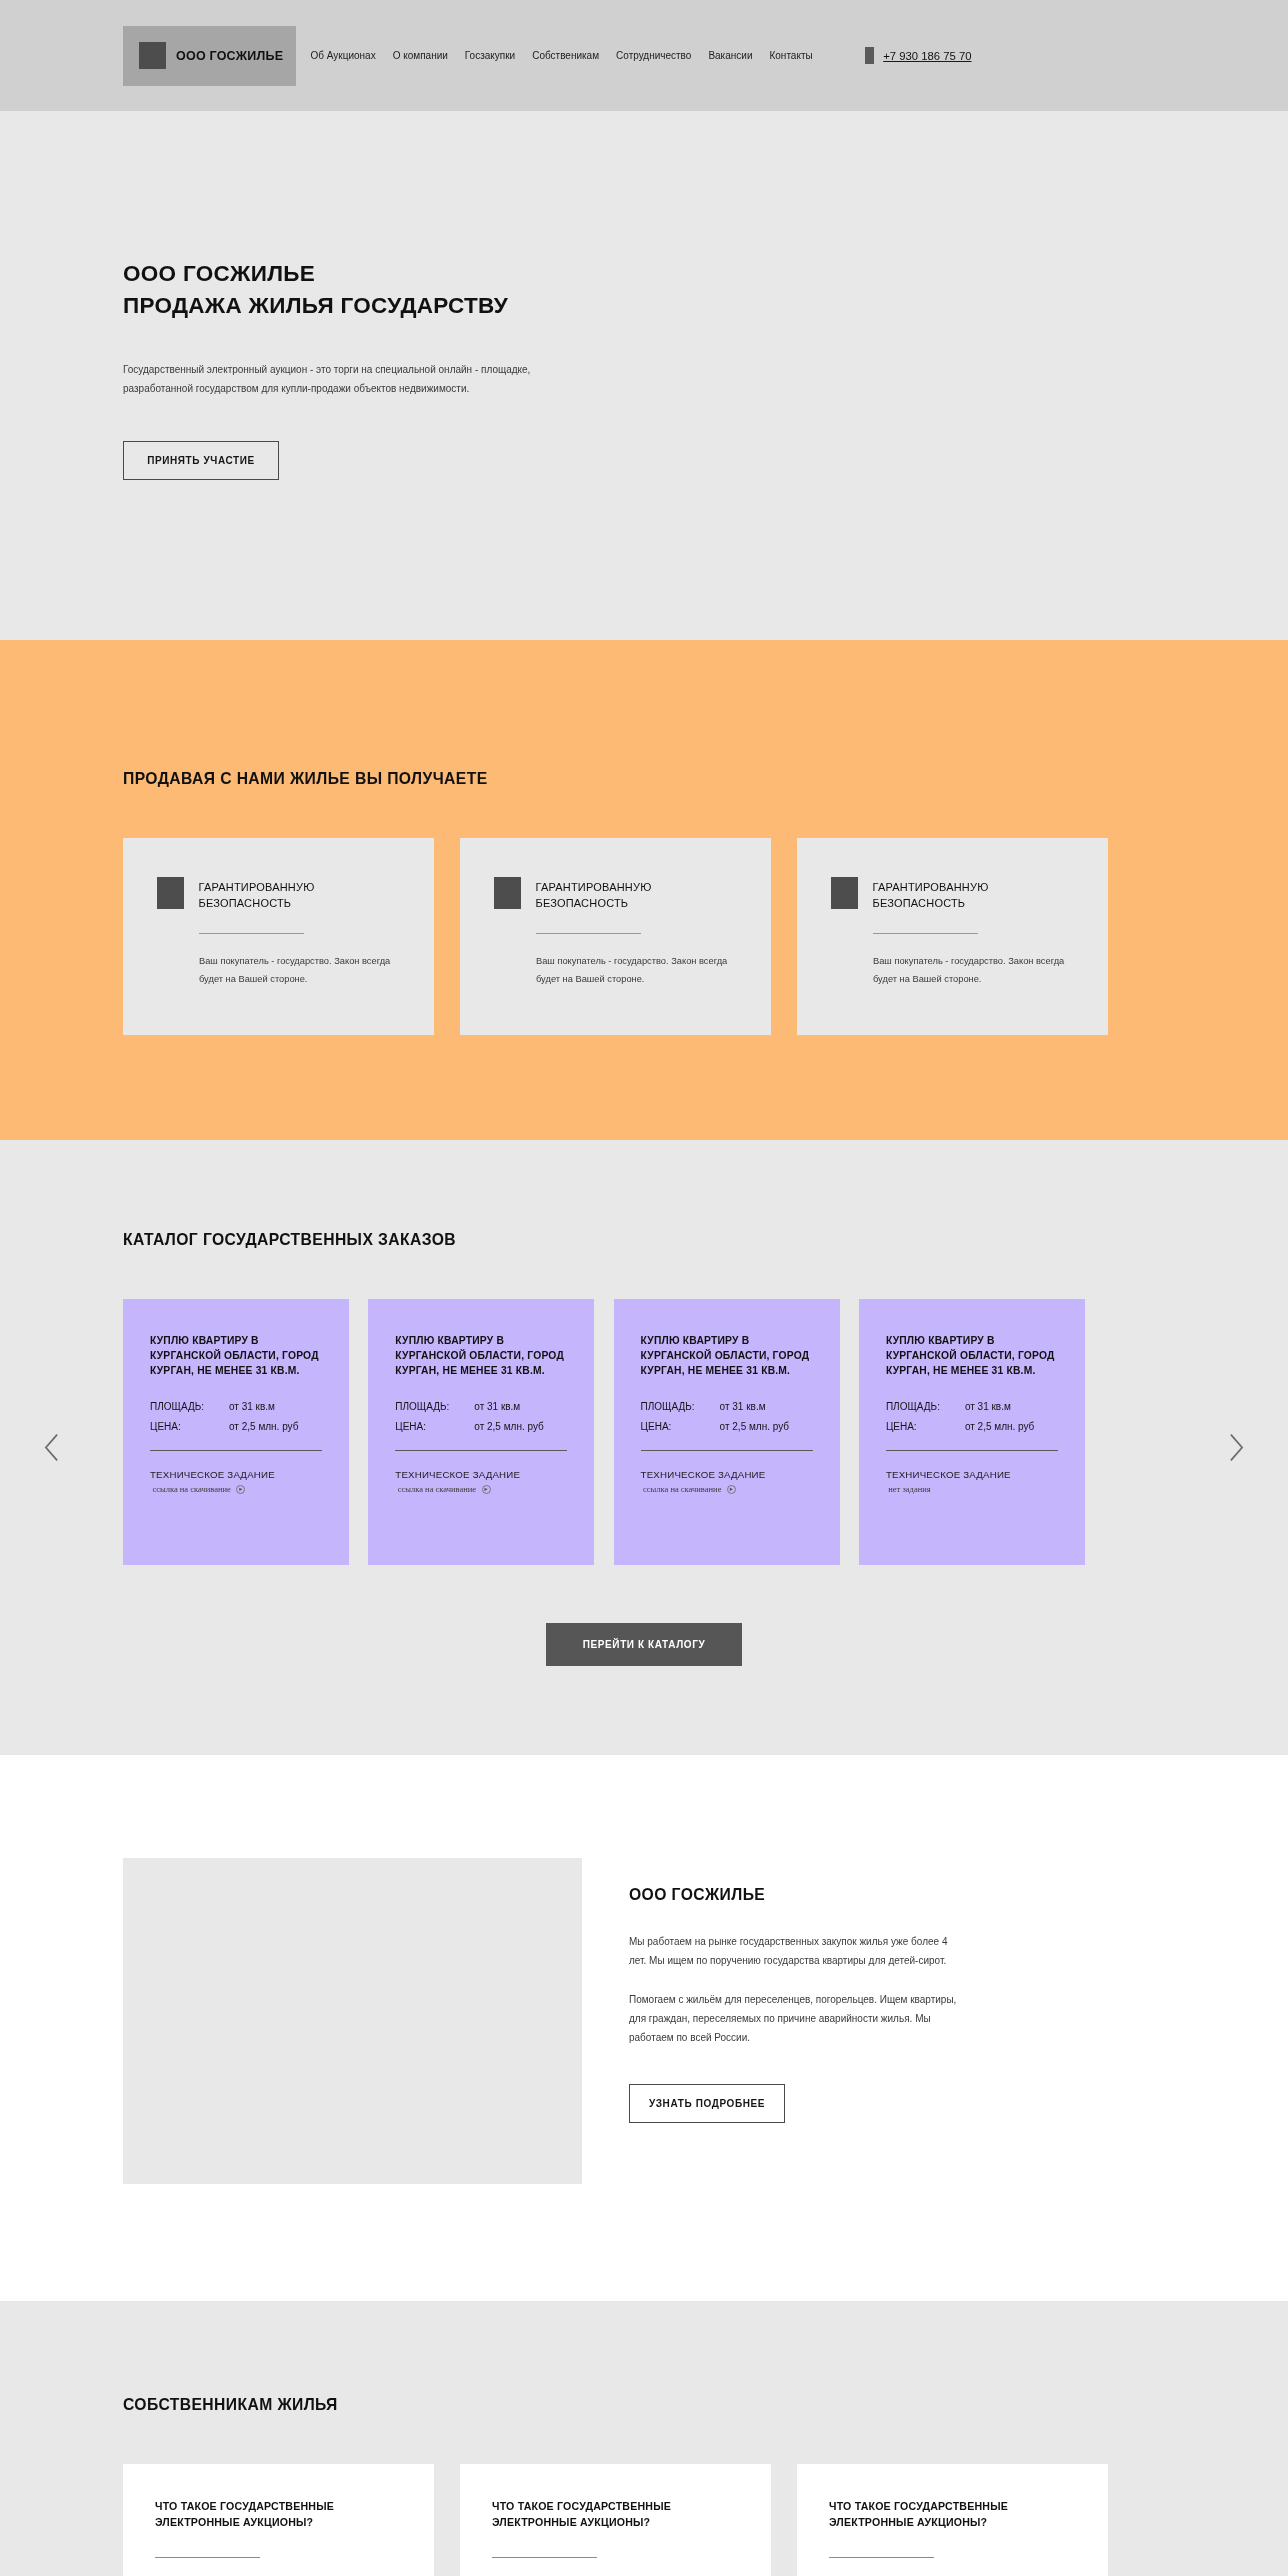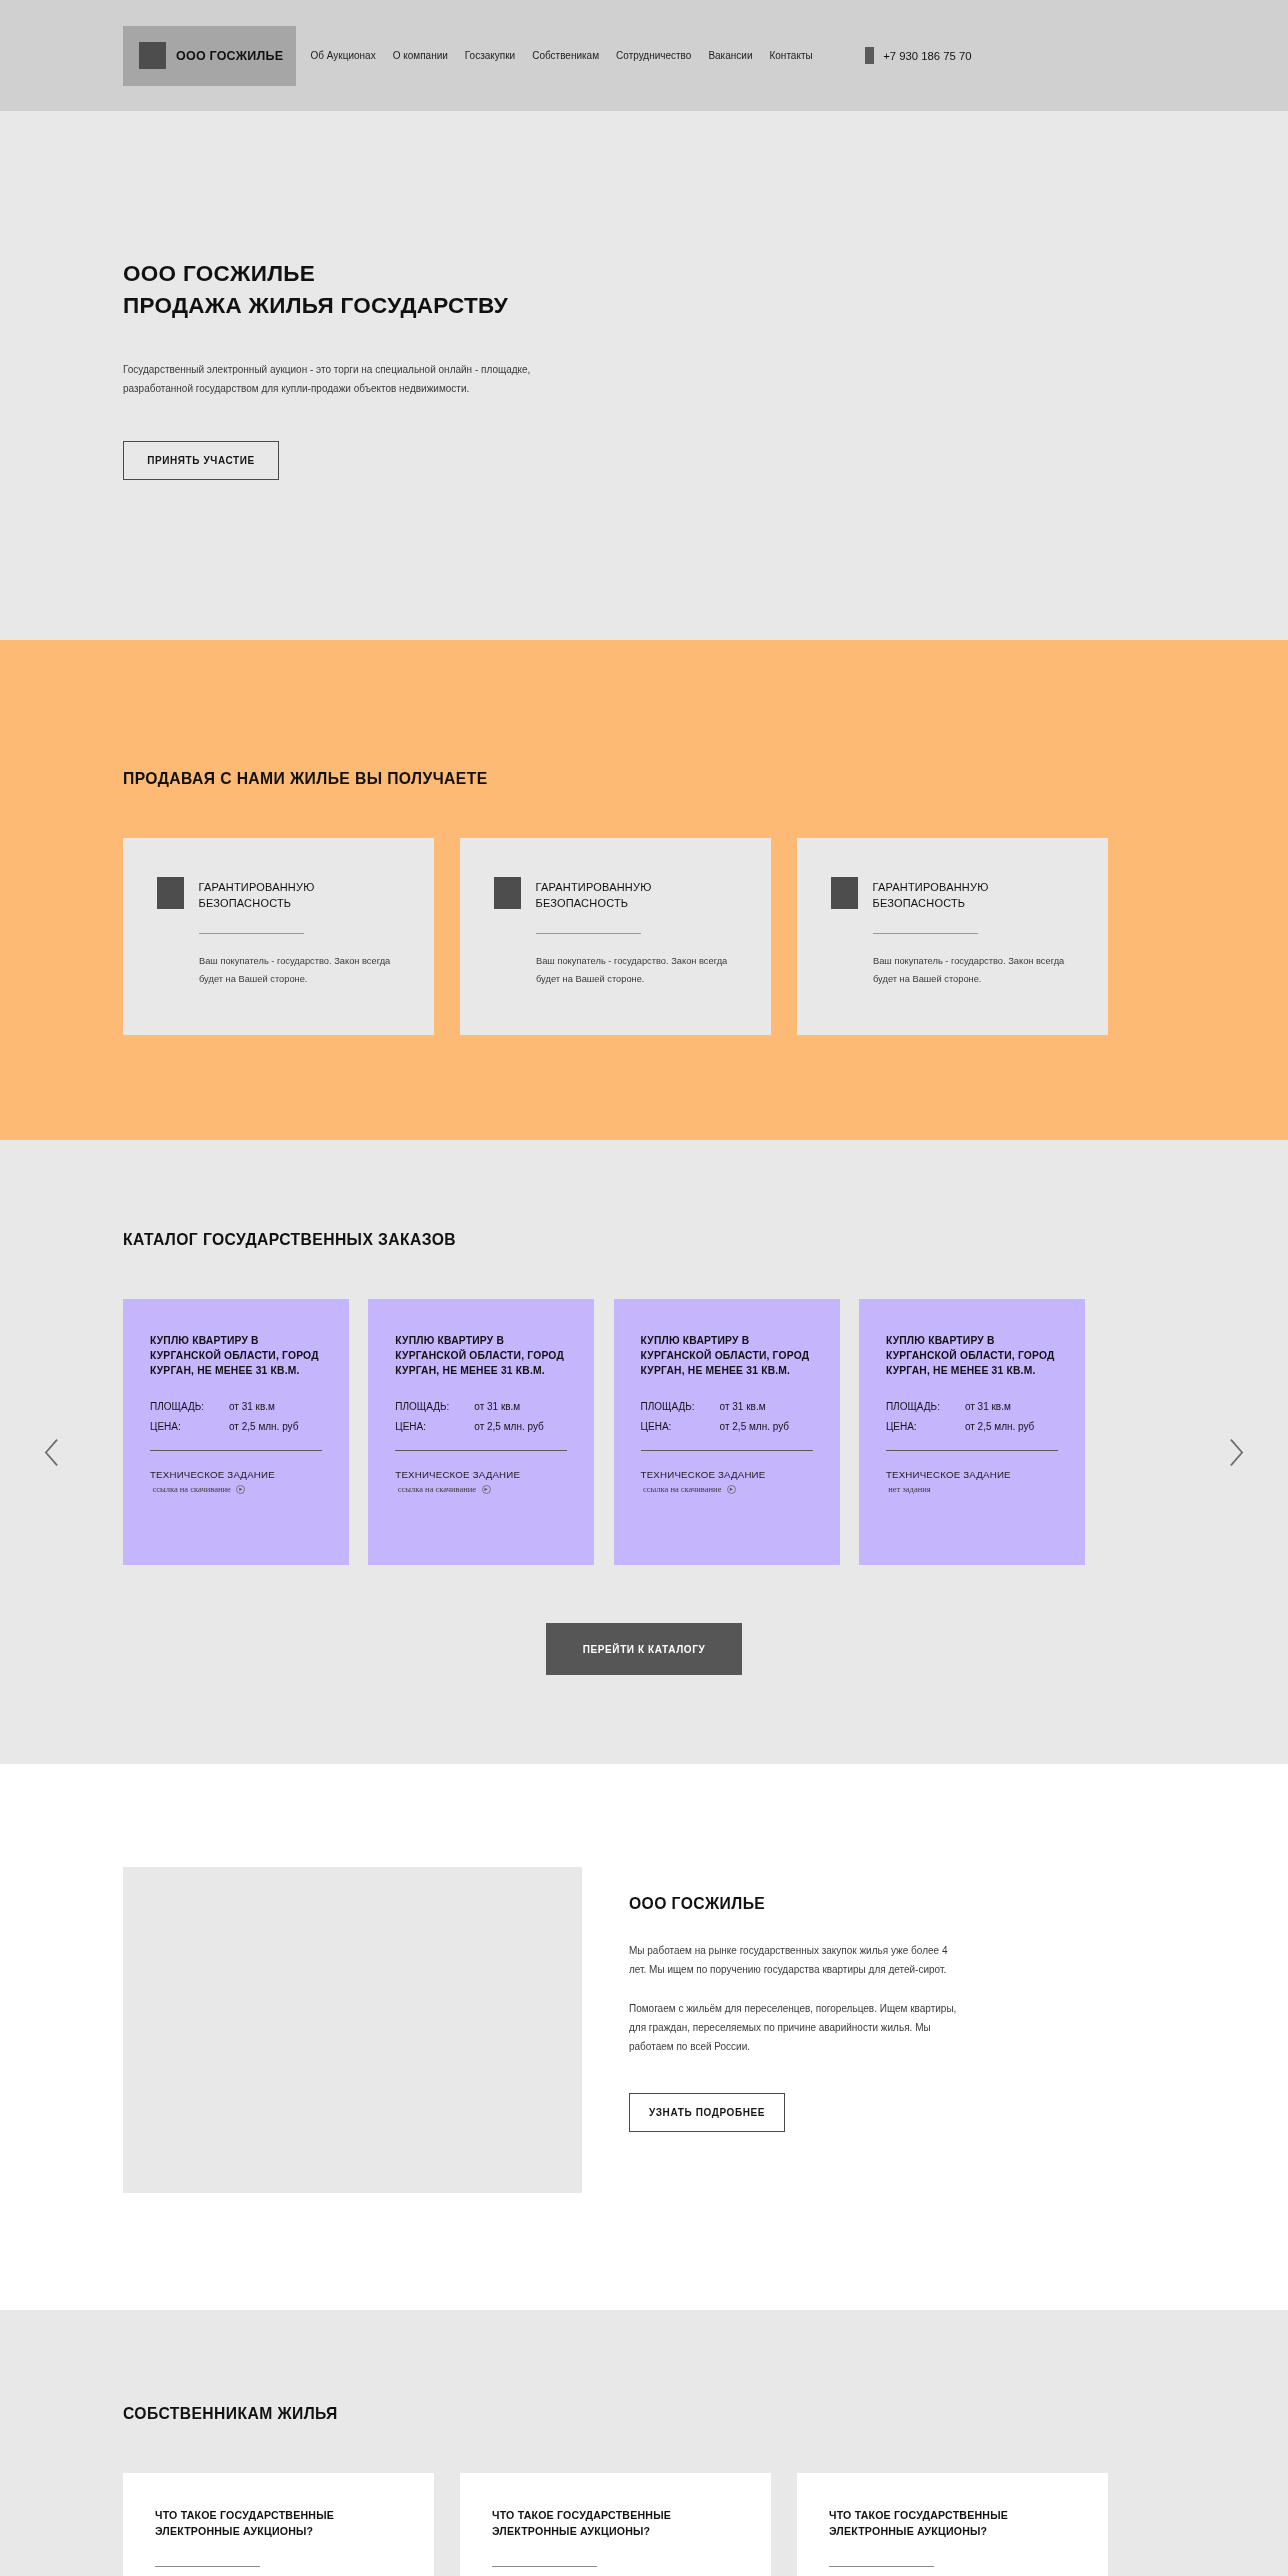--- a/index.html
+++ b/index.html
@@ -61,20 +61,21 @@
     font-size: 10px;
     color: #222;
     white-space: nowrap;
     cursor: pointer;
   }
   .phone-wrap {
     display: flex;
     align-items: center;
     margin-left: 52px;
     gap: 8.9px;
+    text-decoration: underline;
   }
   .phone-icon {
     width: 9.7px;
     height: 17px;
     background: #5a5a5a;
     flex: 0 0 auto;
   }
   .phone-text {
     font-size: 11.3px;
     color: #111;
@@ -233,21 +234,21 @@
     user-select: none;
   }
   .arrow-nav svg { display: block; }
   .arrow-left { left: 34px; }
   .arrow-right { right: 34px; }
   .btn-solid-wrap { display: flex; justify-content: center; margin-top: 58px; }
   .btn-solid {
     background: #565656;
     color: #ffffff;
     width: 196px;
-    height: 52px;
+    height: 43px;
     display: inline-flex;
     align-items: center;
     justify-content: center;
     font-size: 10px;
     font-weight: bold;
     letter-spacing: 0.6px;
     border: none;
     cursor: pointer;
   }
 

